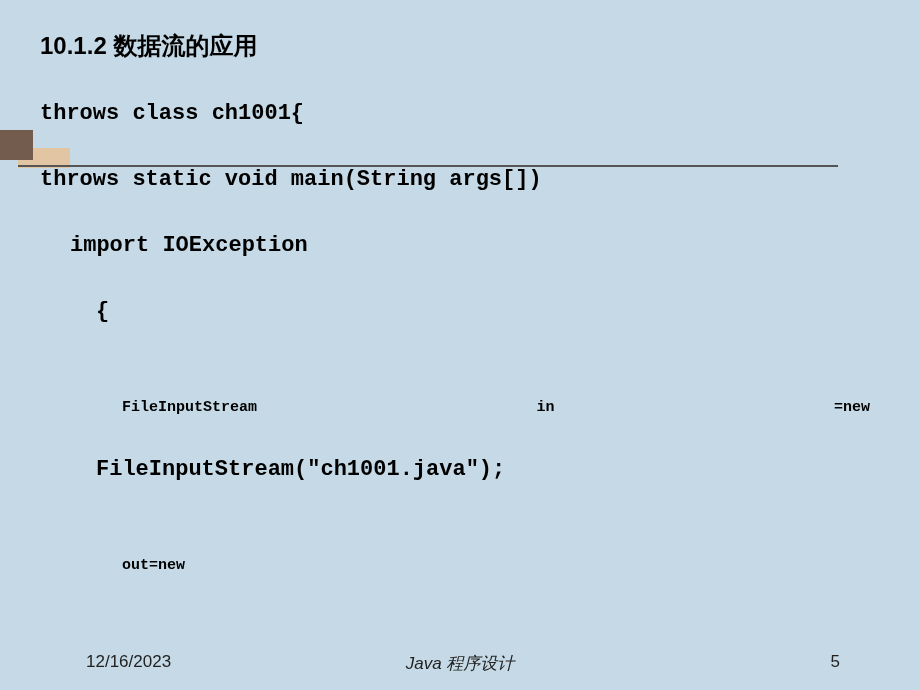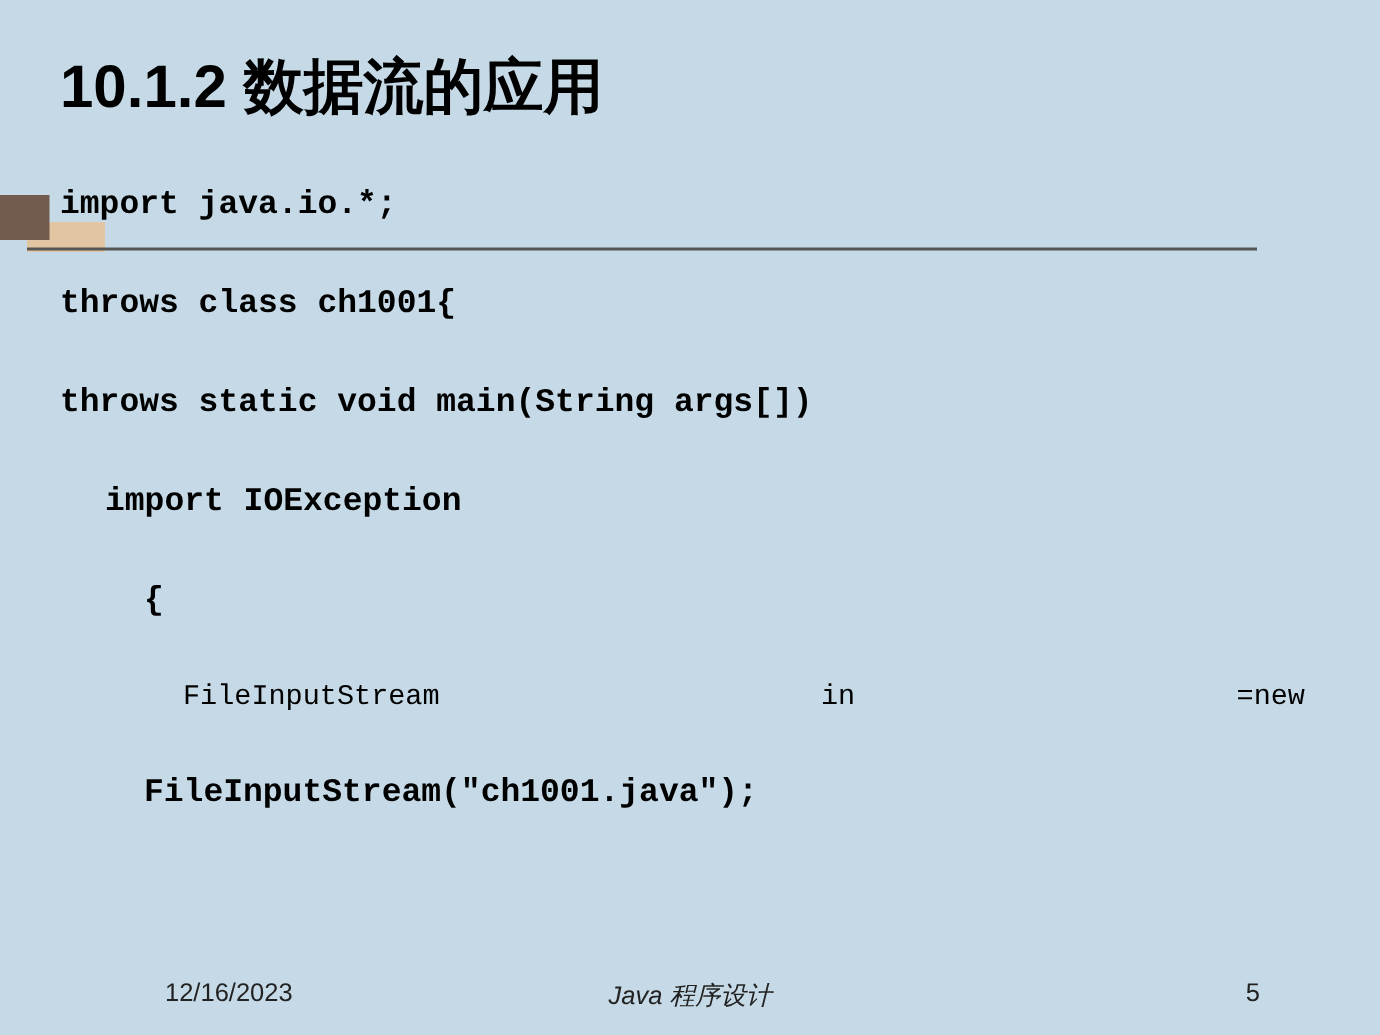--- a/index.html
+++ b/index.html
@@ -15,21 +15,21 @@
       position: relative;
       overflow: hidden;
     }
     .slide {
       padding: 30px 40px 20px 40px;
       height: 100%;
       position: relative;
     }
     .heading {
       font-family: "SimHei", "Microsoft YaHei", Arial, sans-serif;
-      font-size: 40px;
+      font-size: 24px;
       font-weight: bold;
       color: #000;
       margin-bottom: 2px;
     }
     .heading .section-num {
       font-family: Arial, sans-serif;
     }
     .code-block {
       font-family: "Courier New", monospace;
       font-size: 22px;
@@ -65,68 +65,68 @@
       background-color: #e2c5a3;
       z-index: 1;
     }
     .footer {
       position: absolute;
       bottom: 18px;
       left: 0;
       width: 100%;
       display: flex;
       justify-content: space-between;
-      padding: 0 60px 0 110px;
+      padding: 0 60px 0 86px;
       font-family: "SimSun", "Microsoft YaHei", Arial, sans-serif;
       font-size: 17px;
       color: #222;
     }
     .footer-center {
       position: absolute;
       left: 50%;
       transform: translateX(-50%);
       font-style: italic;
     }
     .footer-right {
       margin-right: 20px;
     }
     .justified-line {
       display: flex;
       justify-content: space-between;
       width: 830px;
       font-family: "Courier New", monospace;
-      font-size: 19px;
-      font-weight: normal;
+      font-size: 15px;
+      font-weight: bold;
+      margin-top: 36px;
     }
     .indent1 { padding-left: 30px; }
     .indent2 { padding-left: 56px; }
     .indent3 { padding-left: 82px; }
   </style>
 </head>
 <body>
 
 <div class="accent-dark"></div>
 <div class="accent-light"></div>
 <div class="underline-bar"></div>
 
 <div class="slide">
   <div class="heading">
     <span class="section-num">10.1.2</span>
     <span>数据流的应用</span>
   </div>
 
   <div class="code-block">
-<div>import java.io.*;</div>
 <div>throws class ch1001{</div>
 <div>throws static void main(String args[])</div>
 <div class="indent1">import IOException</div>
 <div class="indent2">{</div>
 <div class="justified-line indent3"><span>FileInputStream</span><span>in</span><span>=new</span></div>
 <div class="indent2">FileInputStream("ch1001.java");</div>
-<div class="justified-line indent3"></div>
+<div class="justified-line indent3"><span>out=new</span></div>
 
 
 
 
 
 
 
 
   </div>
 

